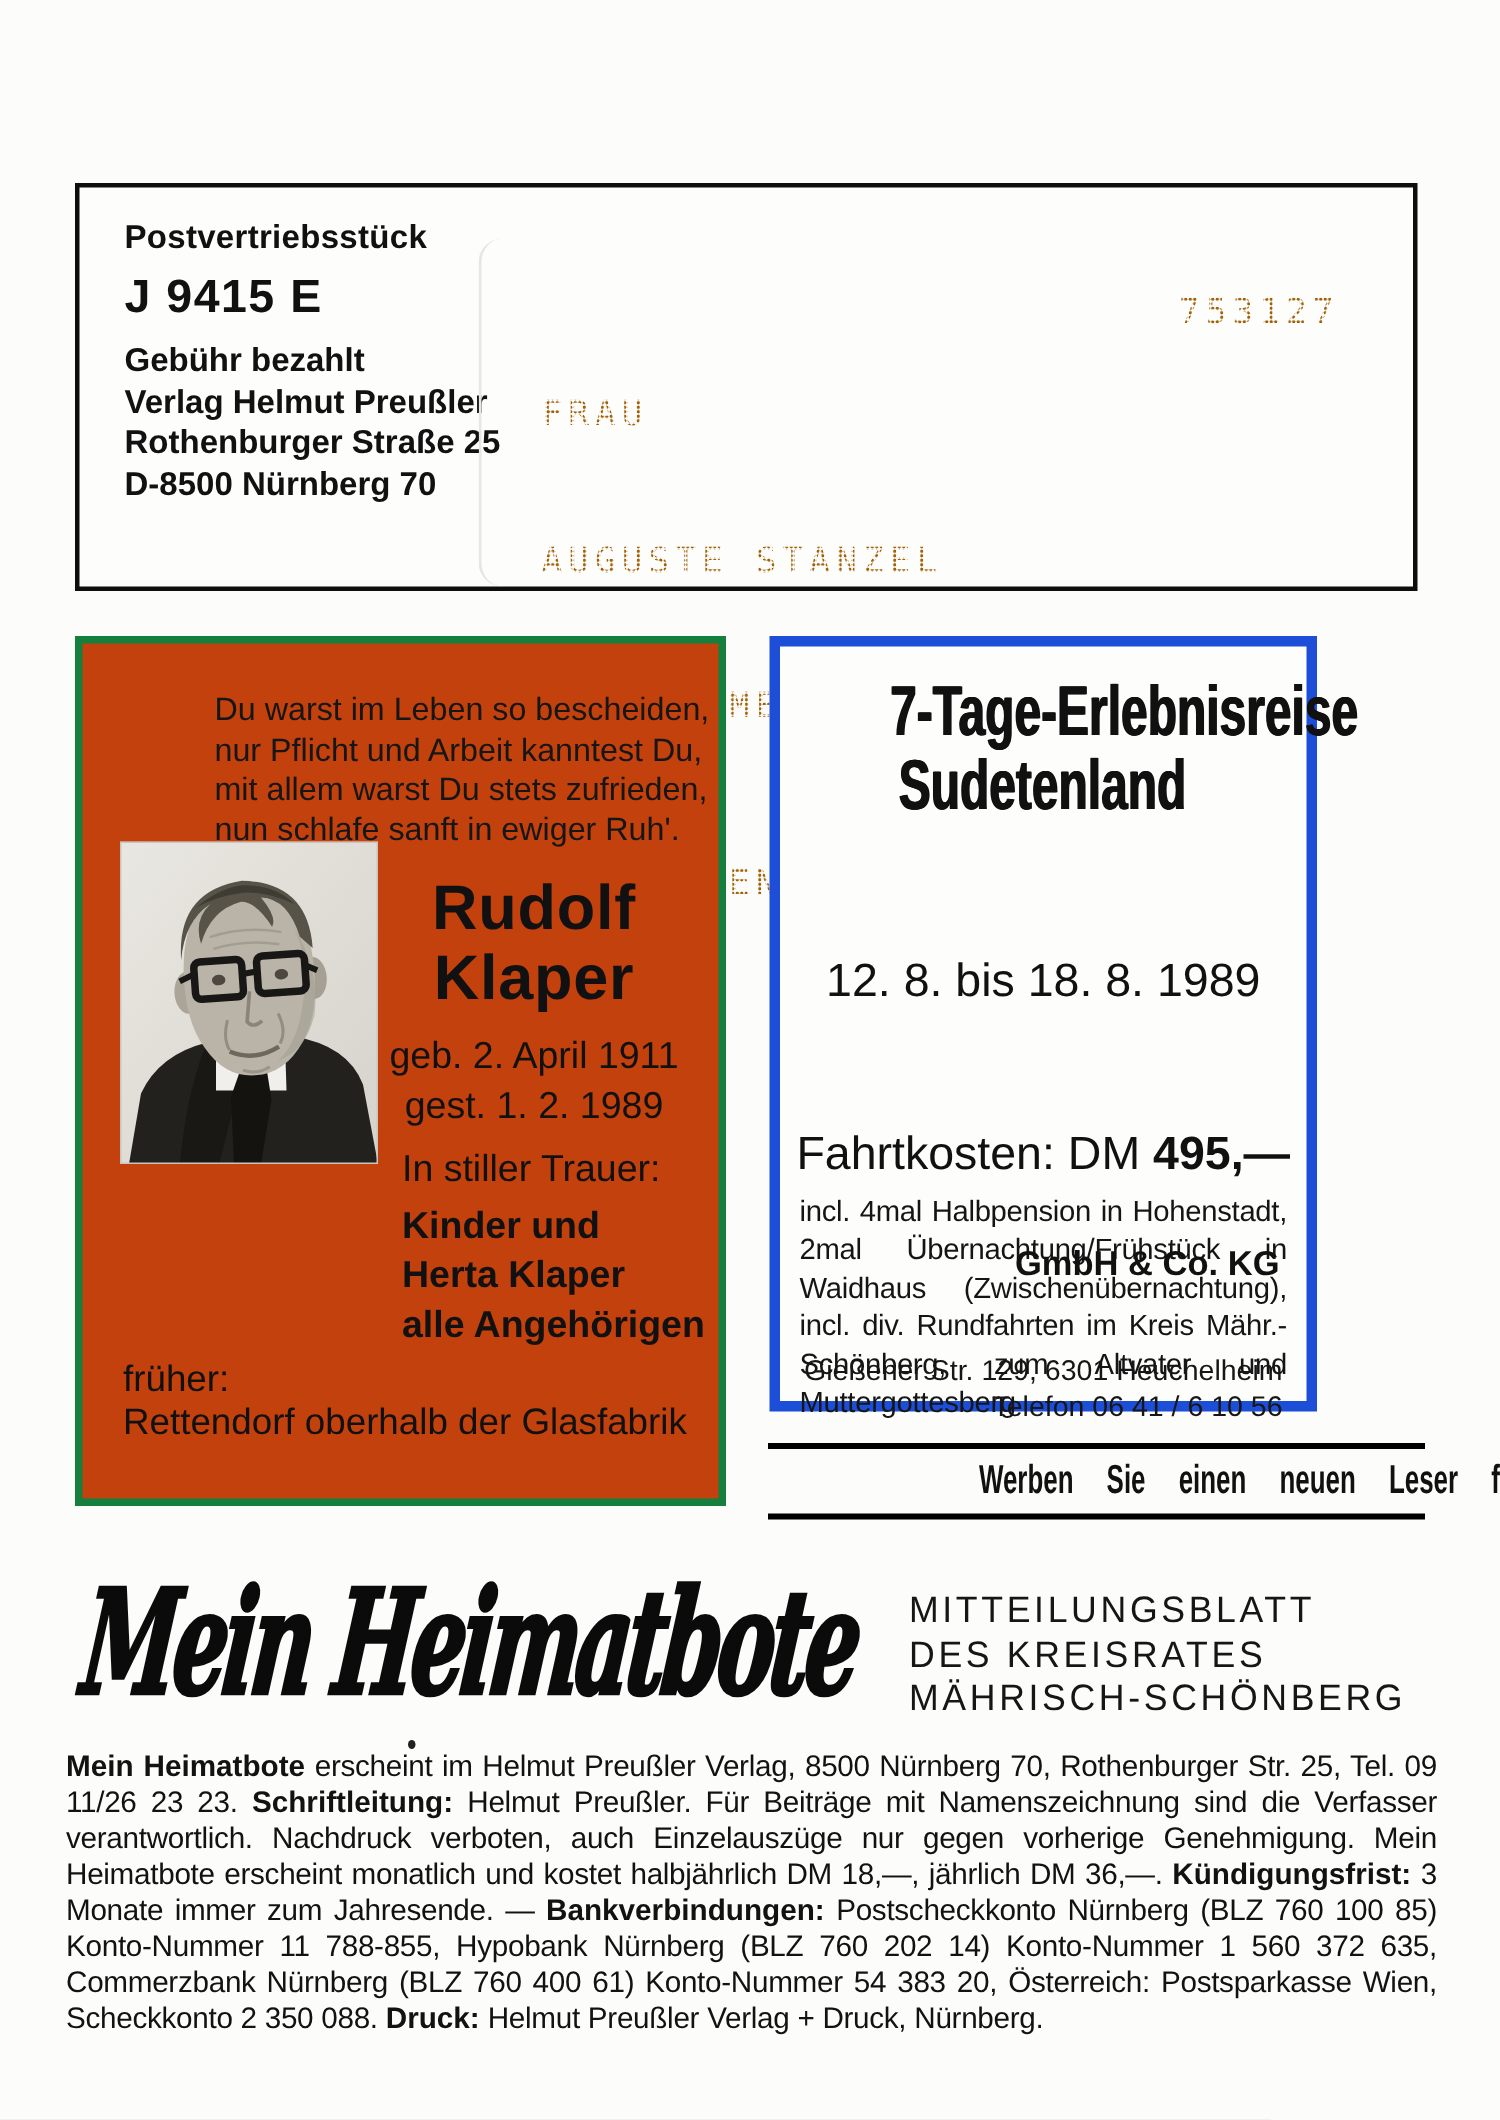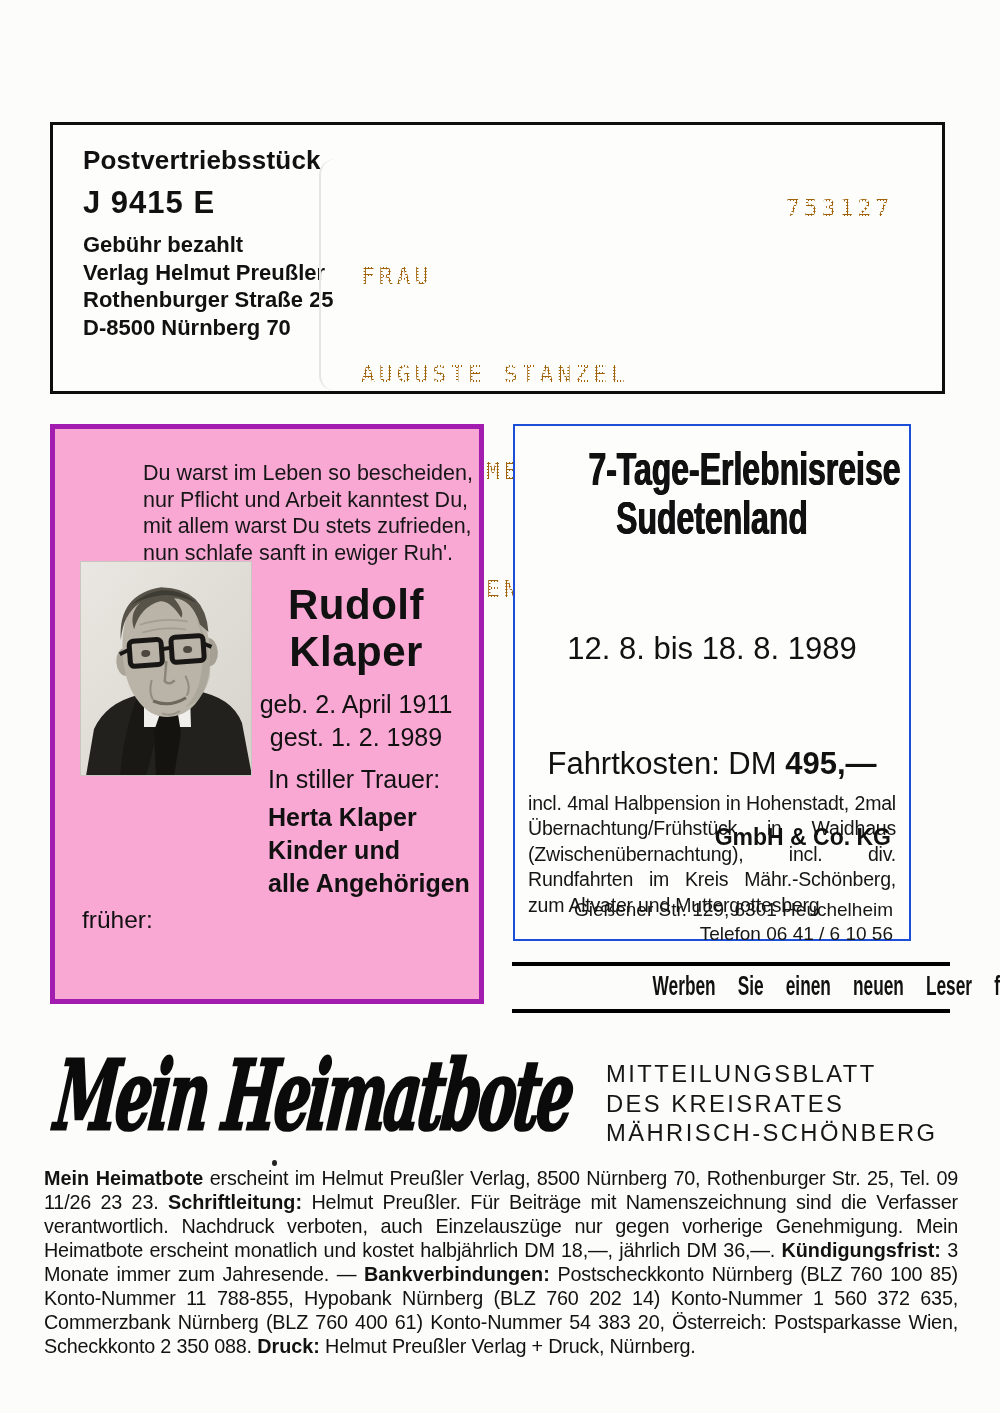--- a/index.html
+++ b/index.html
@@ -13,21 +13,21 @@
     overflow:hidden;
   }
   .abs{position:absolute;}
 
   
   .mailing-box{
     left:50px;top:122px;width:895px;height:272px;
     border:3px solid #0e0e0e;background:#fdfdfc;box-sizing:border-box;
   }
   .sender{left:30px;top:20px;}
-  .postmark{font-size:26px;font-weight:bold;letter-spacing:.2px;}
+  .postmark{font-size:22px;font-weight:bold;letter-spacing:.2px;}
   .permit{font-size:31px;font-weight:bold;letter-spacing:1px;margin:9px 0 10px;}
   .sender-line{font-size:22px;font-weight:bold;line-height:27.5px;}
   .label-edge{
     left:266px;top:34px;width:20px;height:232px;
     border-left:2px solid #e6e6e3;
     border-top-left-radius:16px;border-bottom-left-radius:16px;
   }
   .dotmatrix{
     font-family:"DejaVu Sans Mono","Liberation Mono",monospace;
     color:#a16207;font-size:23px;letter-spacing:4px;white-space:pre;
@@ -36,36 +36,36 @@
     mask-image:radial-gradient(circle,#000 52%,rgba(0,0,0,0) 60%);
     mask-size:3px 3px;
   }
   .recipient{left:308px;top:70px;line-height:32.5px;}
   .recipient-city{margin-top:20px;}
   .control-number{left:733px;top:70px;}
 
   
   .obituary-box{
     left:50px;top:424px;width:434px;height:580px;
-    border:5px solid #a21caf;background:#f9a8d4;box-sizing:border-box;
+    border:5px solid #15803d;background:#c2410c;box-sizing:border-box;
   }
   .verse{left:88px;top:31px;font-size:21.5px;line-height:26.5px;color:#161616;}
   .photo{left:25px;top:132px;width:172px;height:215px;}
   .photo svg{display:block;width:100%;height:100%;}
   .name-block{left:176px;top:152px;width:250px;text-align:center;}
   .deceased-name{font-size:42px;font-weight:bold;line-height:47px;letter-spacing:.5px;}
   .life-dates{font-size:25px;line-height:33px;margin-top:13px;}
   .trauer{left:213px;top:336px;font-size:25px;}
   .mourners{left:213px;top:372px;font-size:25px;font-weight:bold;line-height:33px;}
   .residence-block{left:27px;top:476px;font-size:24.5px;line-height:29px;}
 
   
   .ad-box{
-    left:513px;top:424px;width:398px;height:517px;
-    border:2px solid #1d4ed8;background:#fdfdfc;box-sizing:border-box;
+    left:513px;top:424px;width:365px;height:517px;
+    border:7px solid #1d4ed8;background:#fdfdfc;box-sizing:border-box;
   }
   .condensed{display:inline-block;transform:scaleX(.68);transform-origin:50% 50%;white-space:nowrap;}
   .heavy{text-shadow:.7px 0 0 currentColor,-.7px 0 0 currentColor;}
   .ad-title{margin-top:18px;text-align:center;font-size:47px;font-weight:bold;line-height:49px;}
   .ad-dates{margin-top:13px;text-align:center;font-size:31px;line-height:37.5px;white-space:pre;}
   .ad-price{margin-top:3px;text-align:center;font-size:31px;}
   .ad-details{margin:9px 13px 0 13px;font-size:19.5px;line-height:25.5px;text-align:justify;letter-spacing:-.2px;color:#151515;}
   .ad-company{right:18px;top:398px;font-size:23px;font-weight:bold;}
   .ad-contact{right:16px;top:472px;font-size:19px;line-height:24px;text-align:right;color:#161616;}
 
@@ -179,27 +179,28 @@
       <div class="deceased-name">Klaper</div>
       <div class="life-dates">
         <div>geb. 2. April 1911</div>
         <div>gest. 1. 2. 1989</div>
       </div>
     </div>
 
     <div class="abs trauer">In stiller Trauer:</div>
 
     <div class="abs mourners">
+      <div>Kinder und</div>
       <div>Herta Klaper</div>
-      <div>Kinder und</div>
       <div>alle Angehörigen</div>
     </div>
 
     <div class="abs residence-block">
       <div>früher:</div>
+      <div>Rettendorf oberhalb der Glasfabrik</div>
     </div>
   </div>
 
   <div class="abs ad-box">
     <div class="ad-title heavy">
       <div><span class="condensed">7-Tage-Erlebnisreise</span></div>
       <div><span class="condensed">Sudetenland</span></div>
     </div>
     <div class="ad-dates">
       <div>12. 8. bis 18. 8. 1989</div>

